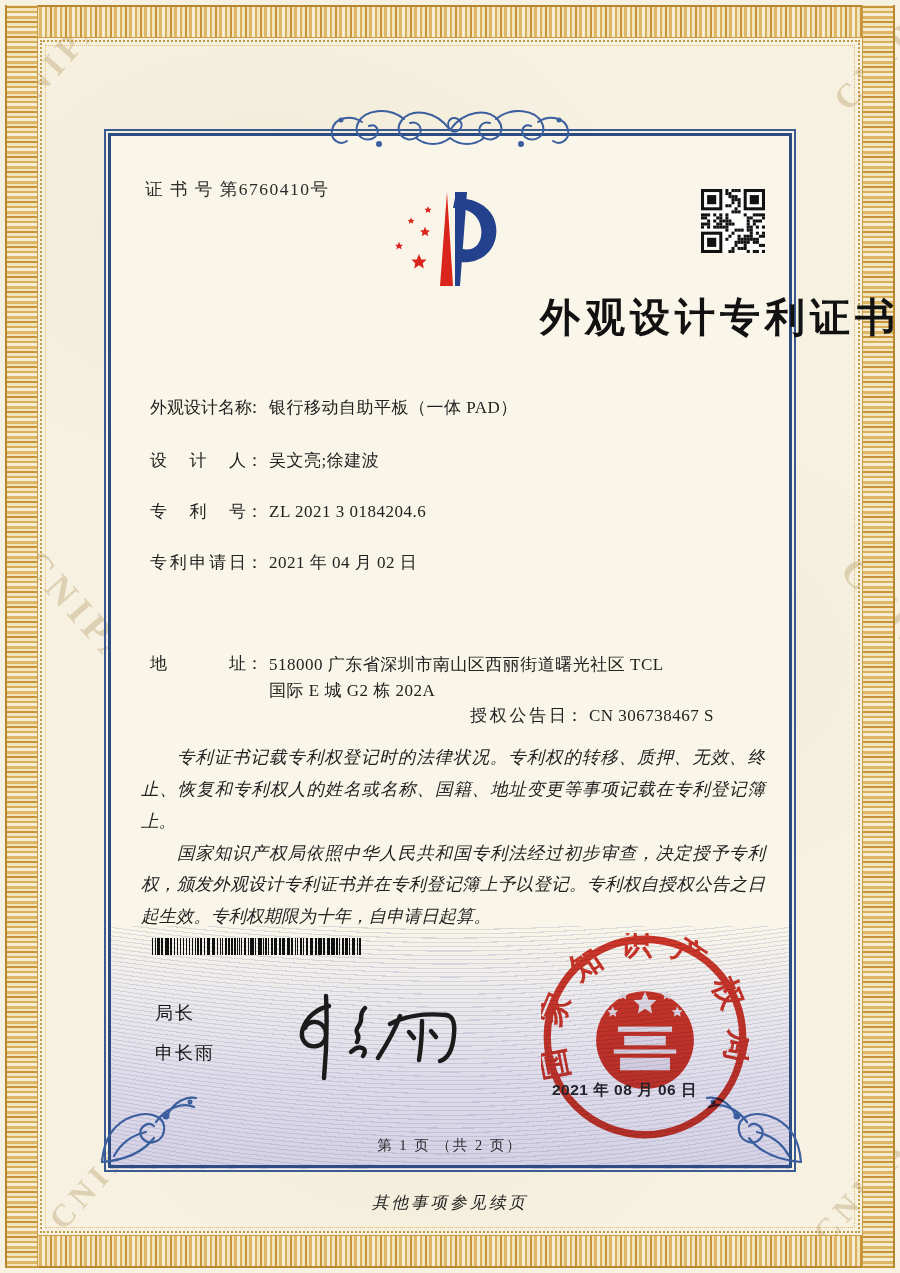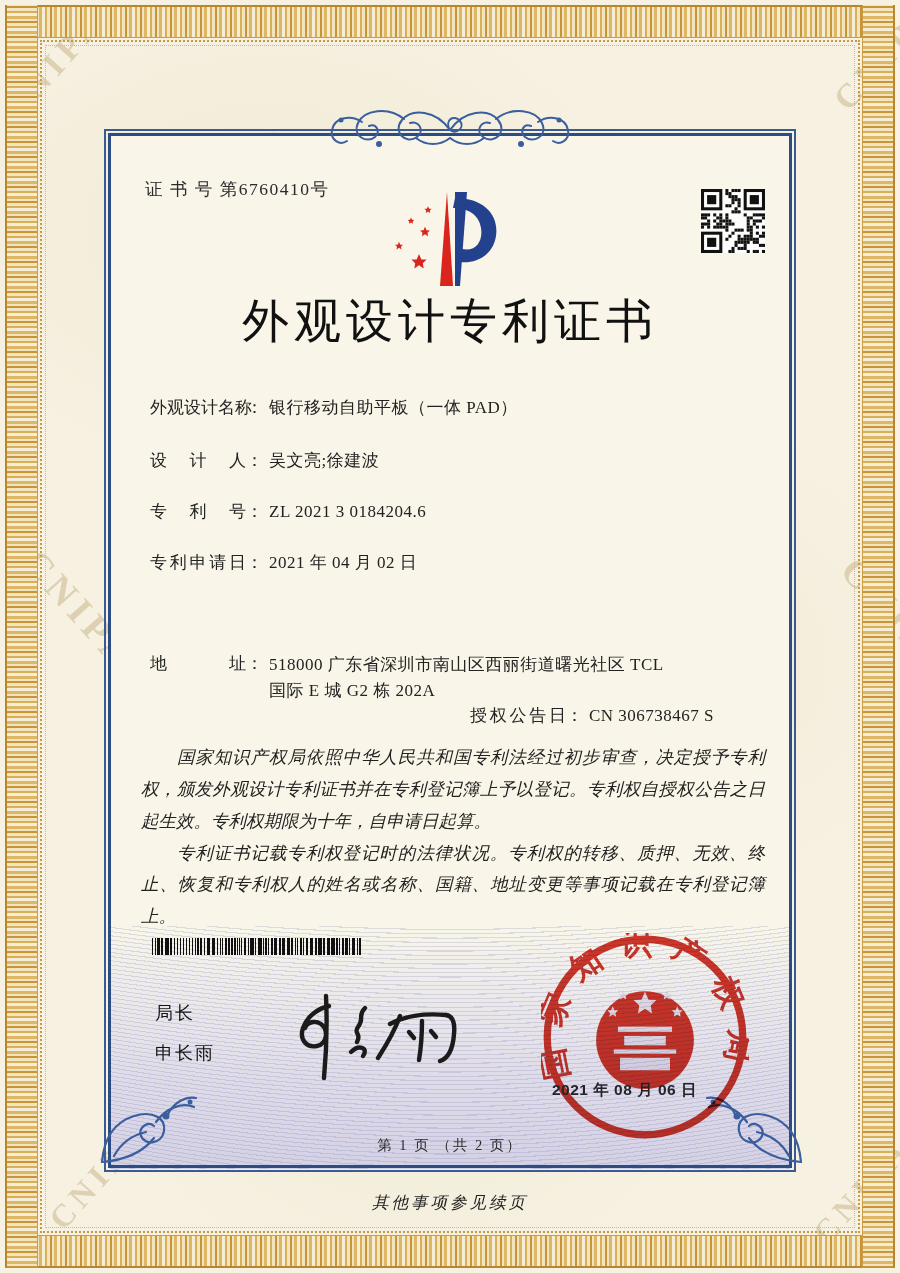--- a/index.html
+++ b/index.html
@@ -44,21 +44,21 @@
   
   .guilloche{position:absolute;left:110px;right:110px;top:926px;height:243px;z-index:4;
     background:
       repeating-radial-gradient(120% 95% at 50% 265%, rgba(118,120,168,.22) 0 1.2px, rgba(0,0,0,0) 1.2px 4.6px),
       linear-gradient(180deg, rgba(226,224,239,0) 0, rgba(226,224,239,.4) 20%, rgba(217,214,233,.85) 65%, rgba(211,207,229,.95) 100%);}
   
   .z{position:absolute;z-index:7;}
   .cert-no{left:145px;top:177px;font-size:17.5px;letter-spacing:1.5px;color:#2a2a2a;}
   .logo{left:388px;top:186px;}
   .qr{left:701px;top:189px;width:64px;height:64px;}
-  .title{left:0;right:0;top:290px;text-align:center;font-size:47px;font-weight:normal;letter-spacing:5px;color:#111;}
+  .title{left:0;right:0;top:290px;text-align:right;font-size:40px;font-weight:bold;letter-spacing:5px;color:#111;}
   .f-row{position:absolute;left:150px;font-size:17px;color:#222;white-space:nowrap;}
   .f-label{display:inline-block;width:96px;text-align:justify;text-align-last:justify;}
   .f-colon{display:inline-block;}
   .f-value{display:inline-block;margin-left:6px;letter-spacing:.5px;}
   .f-value.wrap{white-space:normal;width:412px;vertical-align:top;line-height:1.55;}
   .legal{left:141px;top:742px;width:624px;font-size:17.5px;line-height:1.82;text-align:justify;
     font-style:italic;color:#222;}
   .legal p{margin:0;text-indent:2.05em;}
   .barcode{left:152px;top:938px;width:213px;height:17px;}
   .signer{left:155px;font-size:18px;letter-spacing:2px;color:#141414;font-family:Liberation Sans, sans-serif;}
@@ -310,22 +310,22 @@
     <span class="f-label">专利申请日</span><span class="f-colon">：</span><span class="f-value">2021 年 04 月 02 日</span>
   </div>
   <div class="f-row z" style="top:652px">
     <span class="f-label">地址</span><span class="f-colon">：</span><span class="f-value wrap">518000 广东省深圳市南山区西丽街道曙光社区 TCL 国际 E 城 G2 栋 202A</span>
   </div>
   <div class="f-row z" style="top:704px;left:470px">
     <span class="f-label">授权公告日</span><span class="f-colon">：</span><span class="f-value">CN 306738467 S</span>
   </div>
 
   <div class="z legal">
+    <p>专利证书记载专利权登记时的法律状况。专利权的转移、质押、无效、终止、恢复和专利权人的姓名或名称、国籍、地址变更等事项记载在专利登记簿上。</p>
     <p>国家知识产权局依照中华人民共和国专利法经过初步审查，决定授予专利权，颁发外观设计专利证书并在专利登记簿上予以登记。专利权自授权公告之日起生效。专利权期限为十年，自申请日起算。</p>
-    <p>专利证书记载专利权登记时的法律状况。专利权的转移、质押、无效、终止、恢复和专利权人的姓名或名称、国籍、地址变更等事项记载在专利登记簿上。</p>
   </div>
 
   <div class="z barcode">
     <svg width="213" height="17" viewBox="0 0 213 17">
         <rect x="0" y="0" width="1" height="17" fill="#101010"></rect>
         <rect x="3" y="0" width="1" height="17" fill="#101010"></rect>
         <rect x="5" y="0" width="3" height="17" fill="#101010"></rect>
         <rect x="9" y="0" width="2" height="17" fill="#101010"></rect>
         <rect x="13" y="0" width="4" height="17" fill="#101010"></rect>
         <rect x="18" y="0" width="2" height="17" fill="#101010"></rect>

